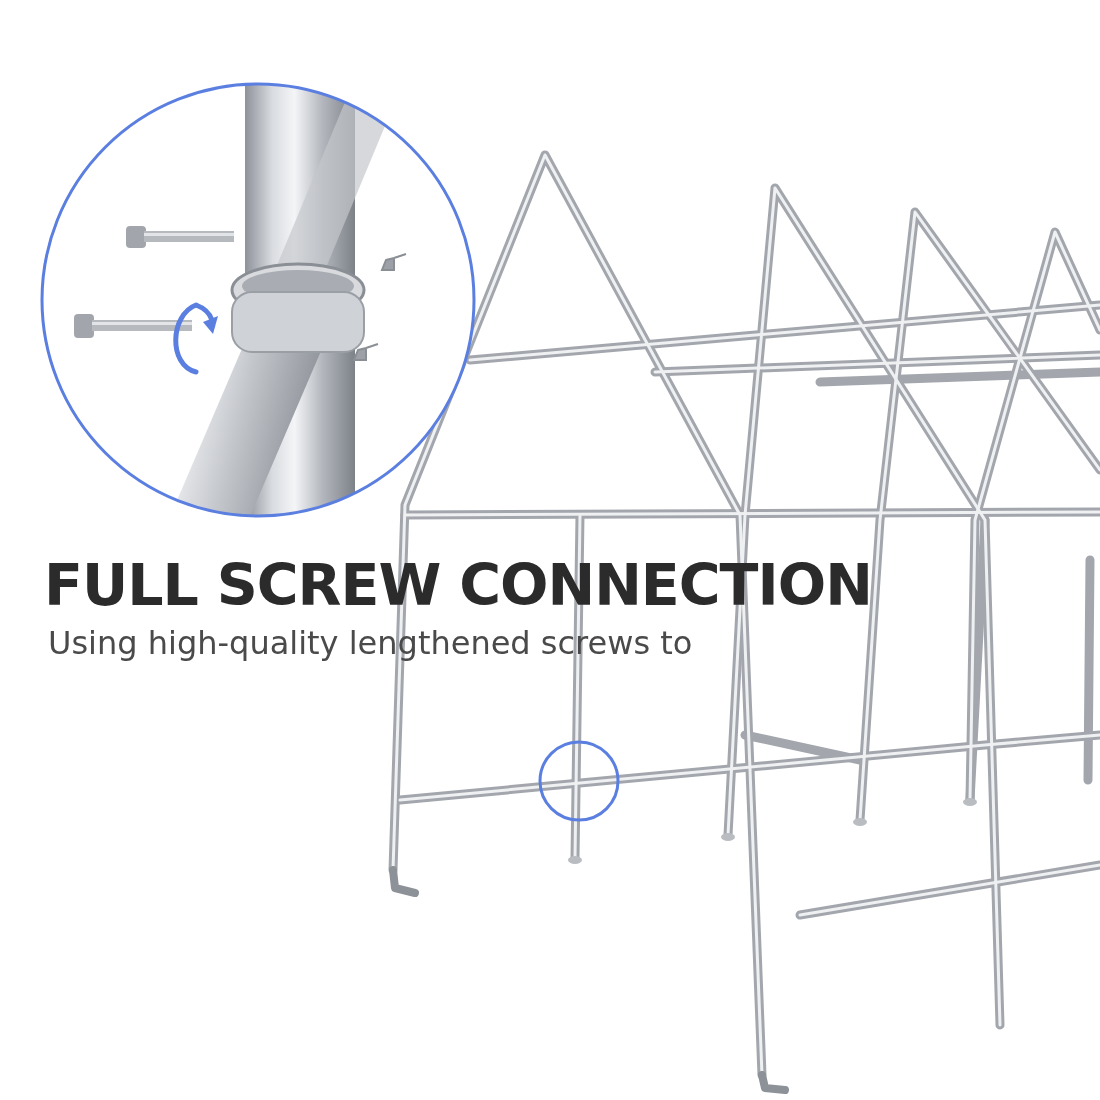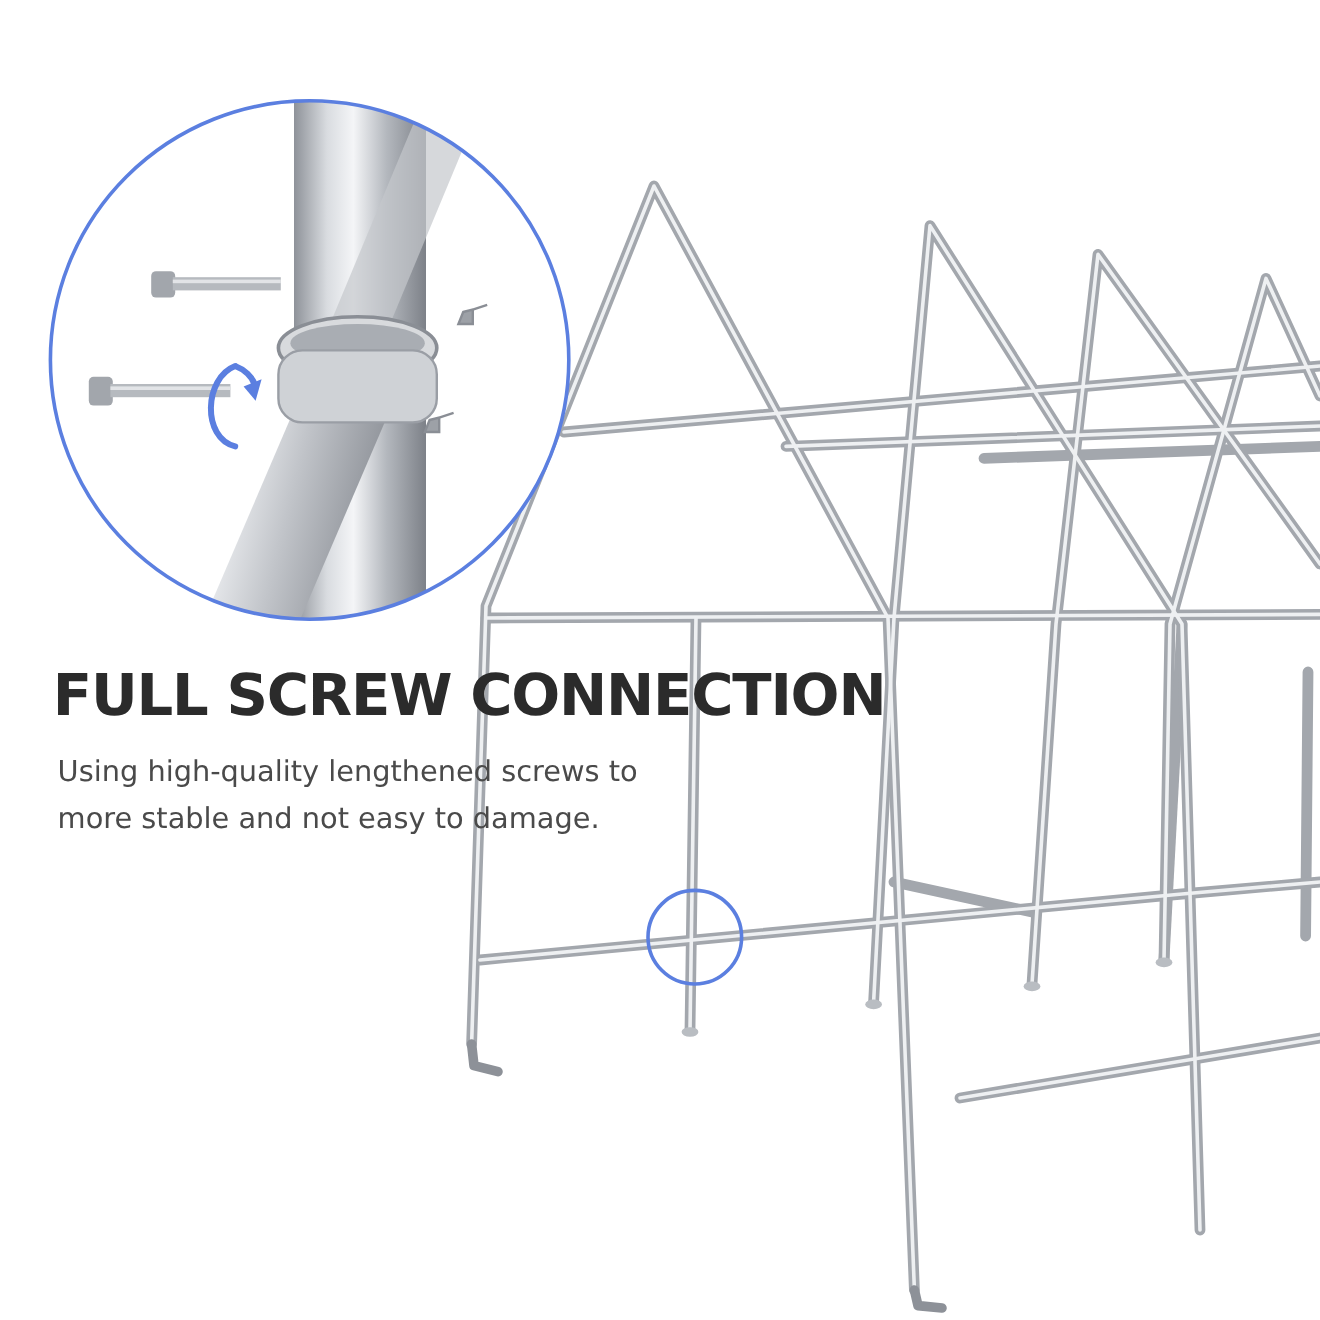--- a/index.html
+++ b/index.html
@@ -5,27 +5,27 @@
     html, body { margin: 0; padding: 0; }
     body {
       width: 1100px; height: 1100px; overflow: hidden;
       background: #ffffff; position: relative;
       font-family: "Liberation Sans", "DejaVu Sans", sans-serif;
     }
     .scene { position: absolute; left: 0; top: 0; width: 1100px; height: 1100px; }
     .headline {
       position: absolute; left: 44px; top: 552px;
       font-family: "DejaVu Sans", sans-serif;
-      font-weight: bold; font-size: 48px; letter-spacing: -1px;
+      font-weight: bold; font-size: 57px; letter-spacing: -1px;
       color: #2b2b2b; white-space: nowrap; margin: 0;
     }
     .body-text {
       position: absolute; left: 48px; top: 624px; width: 520px;
       font-family: "DejaVu Sans", sans-serif;
-      font-size: 24px; line-height: 39px; color: #4a4a4a;
+      font-size: 32px; line-height: 39px; color: #4a4a4a;
       font-weight: normal; margin: 0;
     }
     .body-text span { display: block; white-space: nowrap; }
   </style>
 </head>
 <body>
 
 <svg class="scene" viewBox="0 0 1100 1100" xmlns="http://www.w3.org/2000/svg">
   <defs>
     <linearGradient id="pipeV" x1="0" x2="1" y1="0" y2="0">
@@ -123,14 +123,13 @@
     <path d="M196,305 C170,315 168,365 196,372" fill="none" stroke="#5b7fe0" stroke-width="5" stroke-linecap="round"></path>
     <path d="M196,305 C204,308 210,314 212,320" fill="none" stroke="#5b7fe0" stroke-width="5"></path>
     <polygon points="203,322 218,316 213,334" fill="#5b7fe0"></polygon>
   </g>
   <circle cx="258" cy="300" r="216" fill="none" stroke="#5b7fe0" stroke-width="3"></circle>
 </svg>
 
 <h1 class="headline">FULL SCREW CONNECTION</h1>
 <p class="body-text">
   <span>Using high-quality lengthened screws to</span>
-  <span>more stable and not easy to damage.</span>
 </p>
 
 </body></html>

